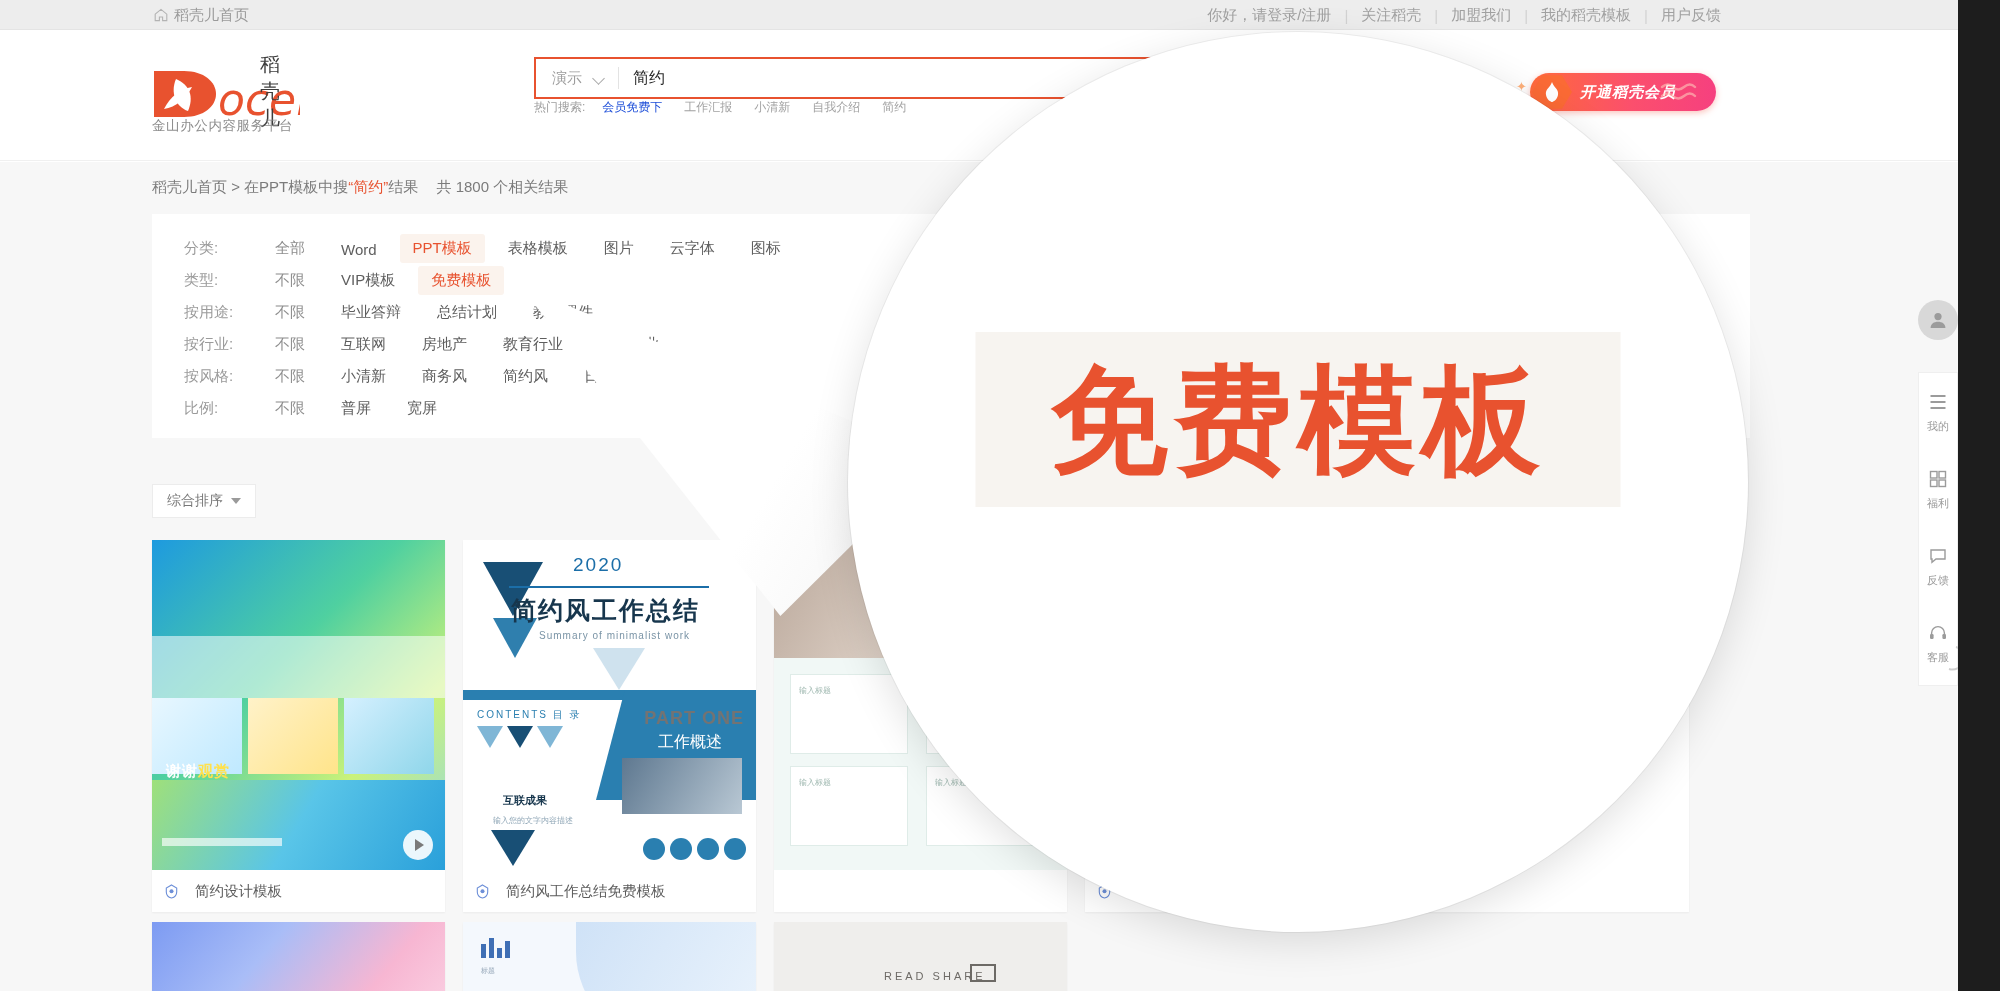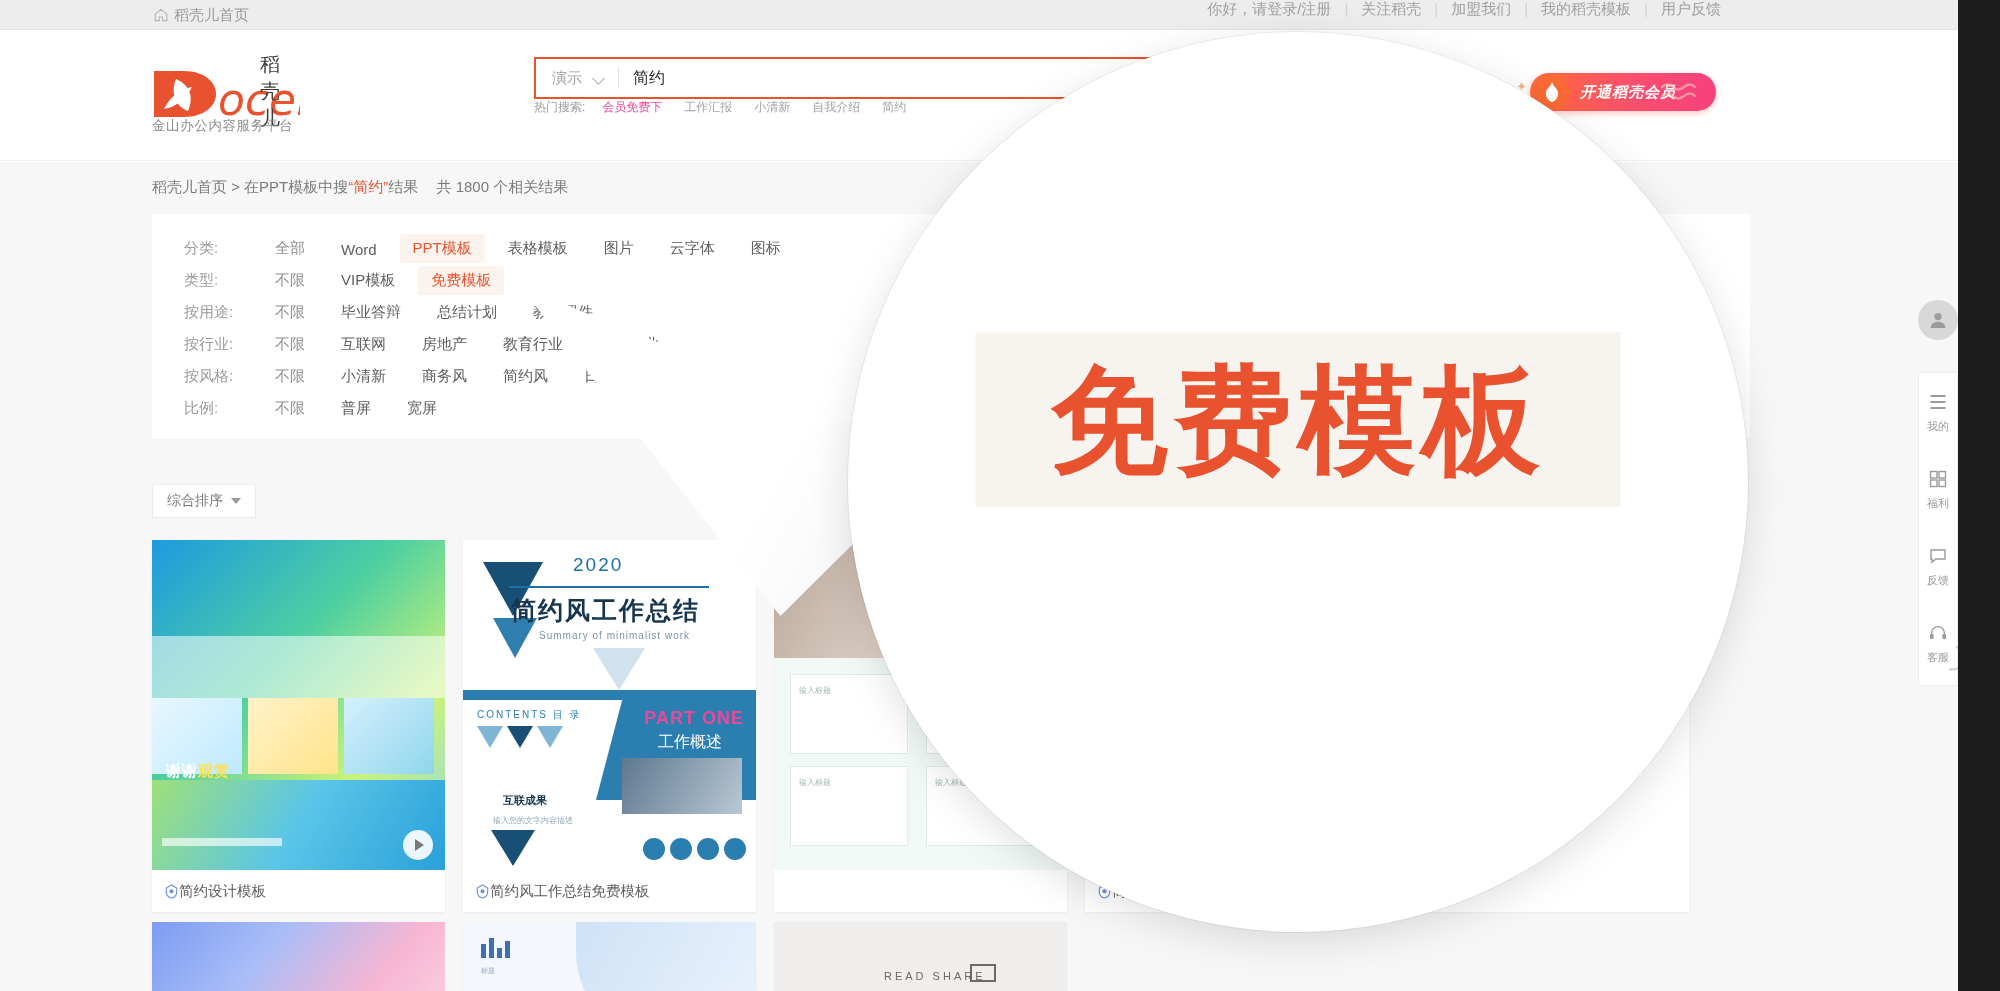--- a/index.html
+++ b/index.html
@@ -35,21 +35,21 @@
   }
   .topbar-home {
     position: absolute; left: 50px; top: 0;
     height: 30px; display: flex; align-items: center; gap: 6px;
     color: #9a9a9a; font-size: 15px;
   }
   .home-ico { display: inline-block; width: 14px; height: 14px; position: relative; }
   .home-ico svg { display:block; }
   .topbar-right {
     position: absolute; right: 120px; top: 0;
-    height: 30px; display: flex; align-items: flex-start;
+    height: 30px; display: flex; align-items: center;
     color: #a0a0a0; font-size: 15px;
   }
   .topbar-right a { color: #a0a0a0; text-decoration: none; padding: 0 13px; }
   .tb-sep { color: #d2d2d2; }
 
   
   .header {
     position: absolute; top: 31px; left: 0;
     width: 1958px; height: 130px;
     background: #ffffff;
@@ -91,21 +91,21 @@
     flex: 1; border: 0; outline: 0; height: 100%;
     padding: 0 14px; font-size: 16px; color: #2b2b2b;
     font-family: "Liberation Sans", sans-serif; background: transparent;
   }
   .hot-row {
     display: flex; align-items: center; gap: 0;
     font-size: 12px; color: #9e9e9e;
   }
   .hot-label { color: #9e9e9e; margin-right: 6px; }
   .hot-row a { color: #a2a2a2; text-decoration: none; padding: 0 11px; }
-  .hot-row a.hot-first { color: #ec4899; }
+  .hot-row a.hot-first { color: #1d4ed8; }
 
   
   .vip-btn {
     position: absolute; right: 138px; top: 42px;
     width: 186px; height: 38px;
     border-radius: 19px;
     background: linear-gradient(90deg,#ff6a3a 0%, #fb4f6d 55%, #f6407f 100%);
     display: flex; align-items: center;
     box-shadow: 0 2px 6px rgba(247,86,66,.35);
     cursor: pointer;
@@ -158,21 +158,21 @@
   .caret { width:0;height:0;border-left:5px solid transparent;border-right:5px solid transparent;border-top:6px solid #9a9a9a;}
 
   
   .grid {
     position:absolute; top:540px; left:calc((1958px - 1750px)/2 + 48px);
     width:1610px;
     display:flex; flex-wrap:wrap; gap:10px 18px;
   }
   .card { width:293px; background:#fff; box-shadow:0 1px 2px rgba(0,0,0,.05); }
   .card .thumb { width:293px; height:330px; position:relative; overflow:hidden; }
-  .card .title { height:42px; display:flex; align-items:center; gap:0; padding:0 12px; font-size:14.5px; color:#5b5b5b; }
+  .card .title { height:42px; display:flex; align-items:center; gap:16px; padding:0 12px; font-size:14.5px; color:#5b5b5b; }
   .badge-ico { width:15px;height:15px;flex:none; }
   .row2 .thumb { height:120px; }
 
   
   .t1 { background: linear-gradient(135deg,#1e9adf 0%,#4fd0a0 40%,#caf27a 70%,#8fd6ea 100%); }
   .t1 .band { position:absolute; left:0; right:0; height:62px; background:rgba(255,255,255,.55); }
   .t1 .b1 { top:96px; } 
   .t1 .sq { position:absolute; width:90px;height:76px; top:158px; }
   .t1 .sq1 { left:0; background: linear-gradient(135deg,#e8f7ff,#bfe9ff); }
   .t1 .sq2 { left:96px; background: linear-gradient(135deg,#fff2c9,#ffe48a); }
@@ -187,21 +187,21 @@
   .t2 { background:#fff; }
   .t2 .yr { position:absolute; left:110px; top:14px; color:#1b6ea8; font-size:19px; letter-spacing:2px;}
   .t2 .ln { position:absolute; left:46px; top:46px; width:200px; height:2px; background:#1b6ea8;}
   .t2 .h1 { position:absolute; left:48px; top:54px; font-size:25px; color:#17364d; font-weight:bold; letter-spacing:2px;}
   .t2 .h2 { position:absolute; left:76px; top:90px; font-size:10px; color:#7a94a6; letter-spacing:1px;}
   .t2 .tri-a{position:absolute;left:20px;top:22px;width:0;height:0;border-left:30px solid transparent;border-right:30px solid transparent;border-top:54px solid #184f75;}
   .t2 .tri-b{position:absolute;left:30px;top:78px;width:0;height:0;border-left:22px solid transparent;border-right:22px solid transparent;border-top:40px solid #2f7fae;}
   .t2 .tri-c{position:absolute;left:130px;top:108px;width:0;height:0;border-left:26px solid transparent;border-right:26px solid transparent;border-top:42px solid #cfe2ee;}
   .t2 .mid { position:absolute; left:0; top:150px; width:293px; height:10px; background:#2a7fb0;}
   .t2 .cbox{position:absolute;left:14px;top:168px;font-size:10px;color:#2a7fb0;letter-spacing:2px;}
-  .t2 .part{position:absolute;right:12px;top:168px;font-size:18px;color:#ec4899;font-weight:bold;letter-spacing:1px;}
+  .t2 .part{position:absolute;right:12px;top:168px;font-size:18px;color:#737373;font-weight:bold;letter-spacing:1px;}
   .t2 .partsub{position:absolute;right:34px;top:192px;font-size:16px;color:#fff;}
   .t2 .blue-wedge{position:absolute;right:0;top:150px;width:160px;height:110px;background:#2a7fb0;clip-path:polygon(18% 0,100% 0,100% 100%,0 100%);}
   .t2 .tris{position:absolute;left:14px;top:186px;}
   .t2 .sm{width:0;height:0;border-left:13px solid transparent;border-right:13px solid transparent;border-top:22px solid #7fb6d6;display:inline-block;margin-right:4px;}
   .t2 .sm.d{border-top-color:#184f75;}
   .t2 .photo{position:absolute;right:14px;bottom:56px;width:120px;height:56px;background:linear-gradient(120deg,#5e7890,#b9c8d4);}
   .t2 .icons{position:absolute;right:10px;bottom:10px;display:flex;gap:5px;}
   .t2 .icons i{display:block;width:22px;height:22px;border-radius:50%;background:#2a7fb0;}
   .t2 .ft{position:absolute;left:40px;bottom:62px;font-size:11px;color:#17364d;font-weight:bold;}
   .t2 .ftl{position:absolute;left:30px;bottom:44px;font-size:8px;color:#8fa6b6;}

